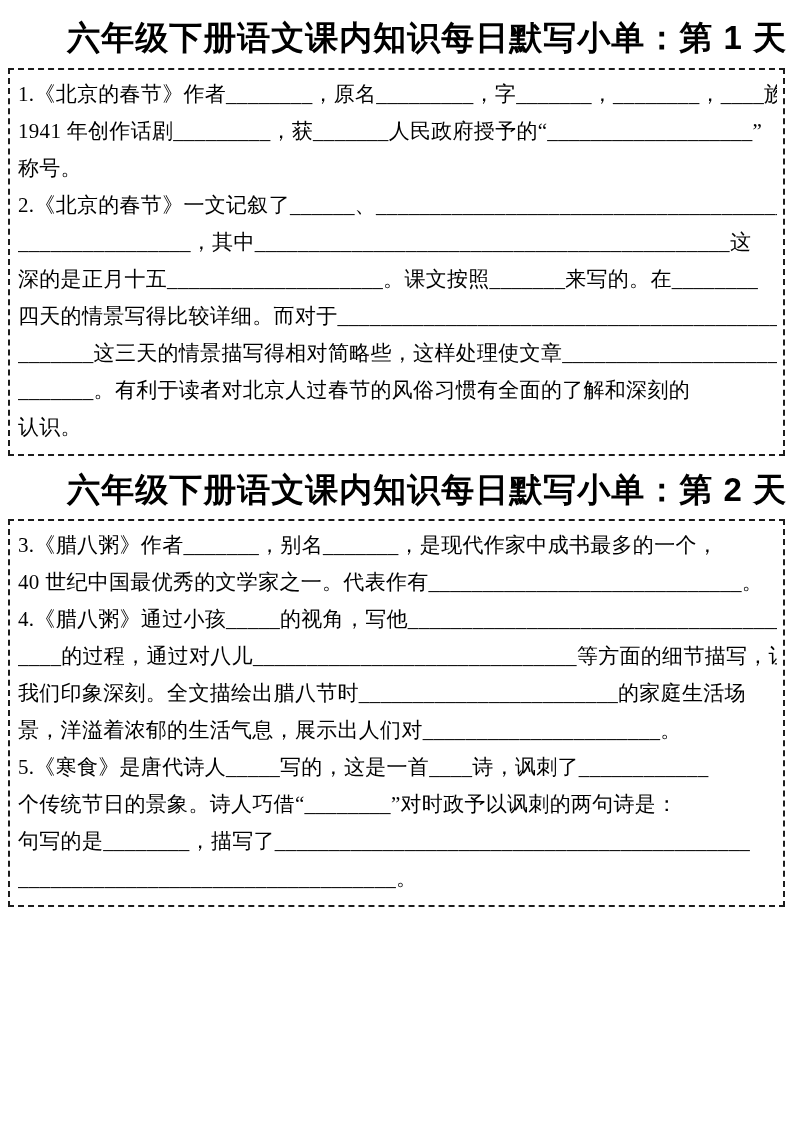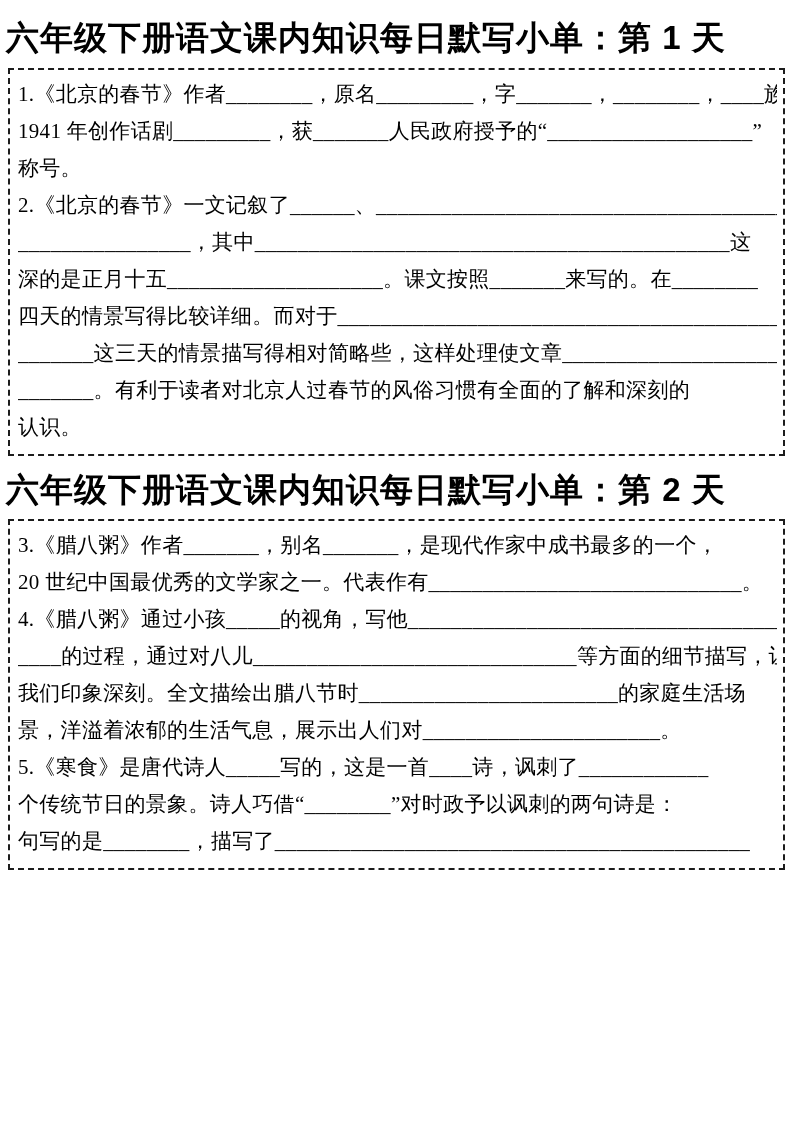--- a/index.html
+++ b/index.html
@@ -13,21 +13,21 @@
     font-family: "Liberation Serif", "DejaVu Serif", serif;
   }
   .page {
     width: 793px;
     min-height: 1122px;
     box-sizing: border-box;
     padding: 14px 6px 8px 6px;
   }
   .section-title {
     margin: 4px 0 10px 0;
-    text-align: left;
+    text-align: right;
     font-weight: bold;
     font-size: 33px;
     letter-spacing: 1px;
     line-height: 1.2;
     font-family: "Liberation Sans", "DejaVu Sans", sans-serif;
     color: #000;
   }
   .question-box {
     border: 2px dashed #1c1c1c;
     margin: 0 2px 14px 2px;
@@ -61,23 +61,24 @@
     <div class="line">四天的情景写得比较详细。而对于__________________________________________</div>
     <div class="line">_______这三天的情景描写得相对简略些，这样处理使文章____________________</div>
     <div class="line">_______。有利于读者对北京人过春节的风俗习惯有全面的了解和深刻的</div>
     <div class="line">认识。</div>
   </div>
 
   <h1 class="section-title">六年级下册语文课内知识每日默写小单：第 2 天</h1>
 
   <div class="question-box">
     <div class="line">3.《腊八粥》作者_______，别名_______，是现代作家中成书最多的一个，</div>
-    <div class="line">20 世纪中国最优秀的文学家之一。代表作有_____________________________。</div>
+    <div class="line">40 世纪中国最优秀的文学家之一。代表作有_____________________________。</div>
     <div class="line">4.《腊八粥》通过小孩_____的视角，写他___________________________________</div>
     <div class="line">____的过程，通过对八儿______________________________等方面的细节描写，让</div>
     <div class="line">我们印象深刻。全文描绘出腊八节时________________________的家庭生活场</div>
     <div class="line">景，洋溢着浓郁的生活气息，展示出人们对______________________。</div>
     <div class="line">5.《寒食》是唐代诗人_____写的，这是一首____诗，讽刺了____________</div>
     <div class="line">个传统节日的景象。诗人巧借“________”对时政予以讽刺的两句诗是：</div>
     <div class="line">句写的是________，描写了____________________________________________</div>
+    <div class="line">___________________________________。</div>
   </div>
 
 </div>
 
 </body></html>

